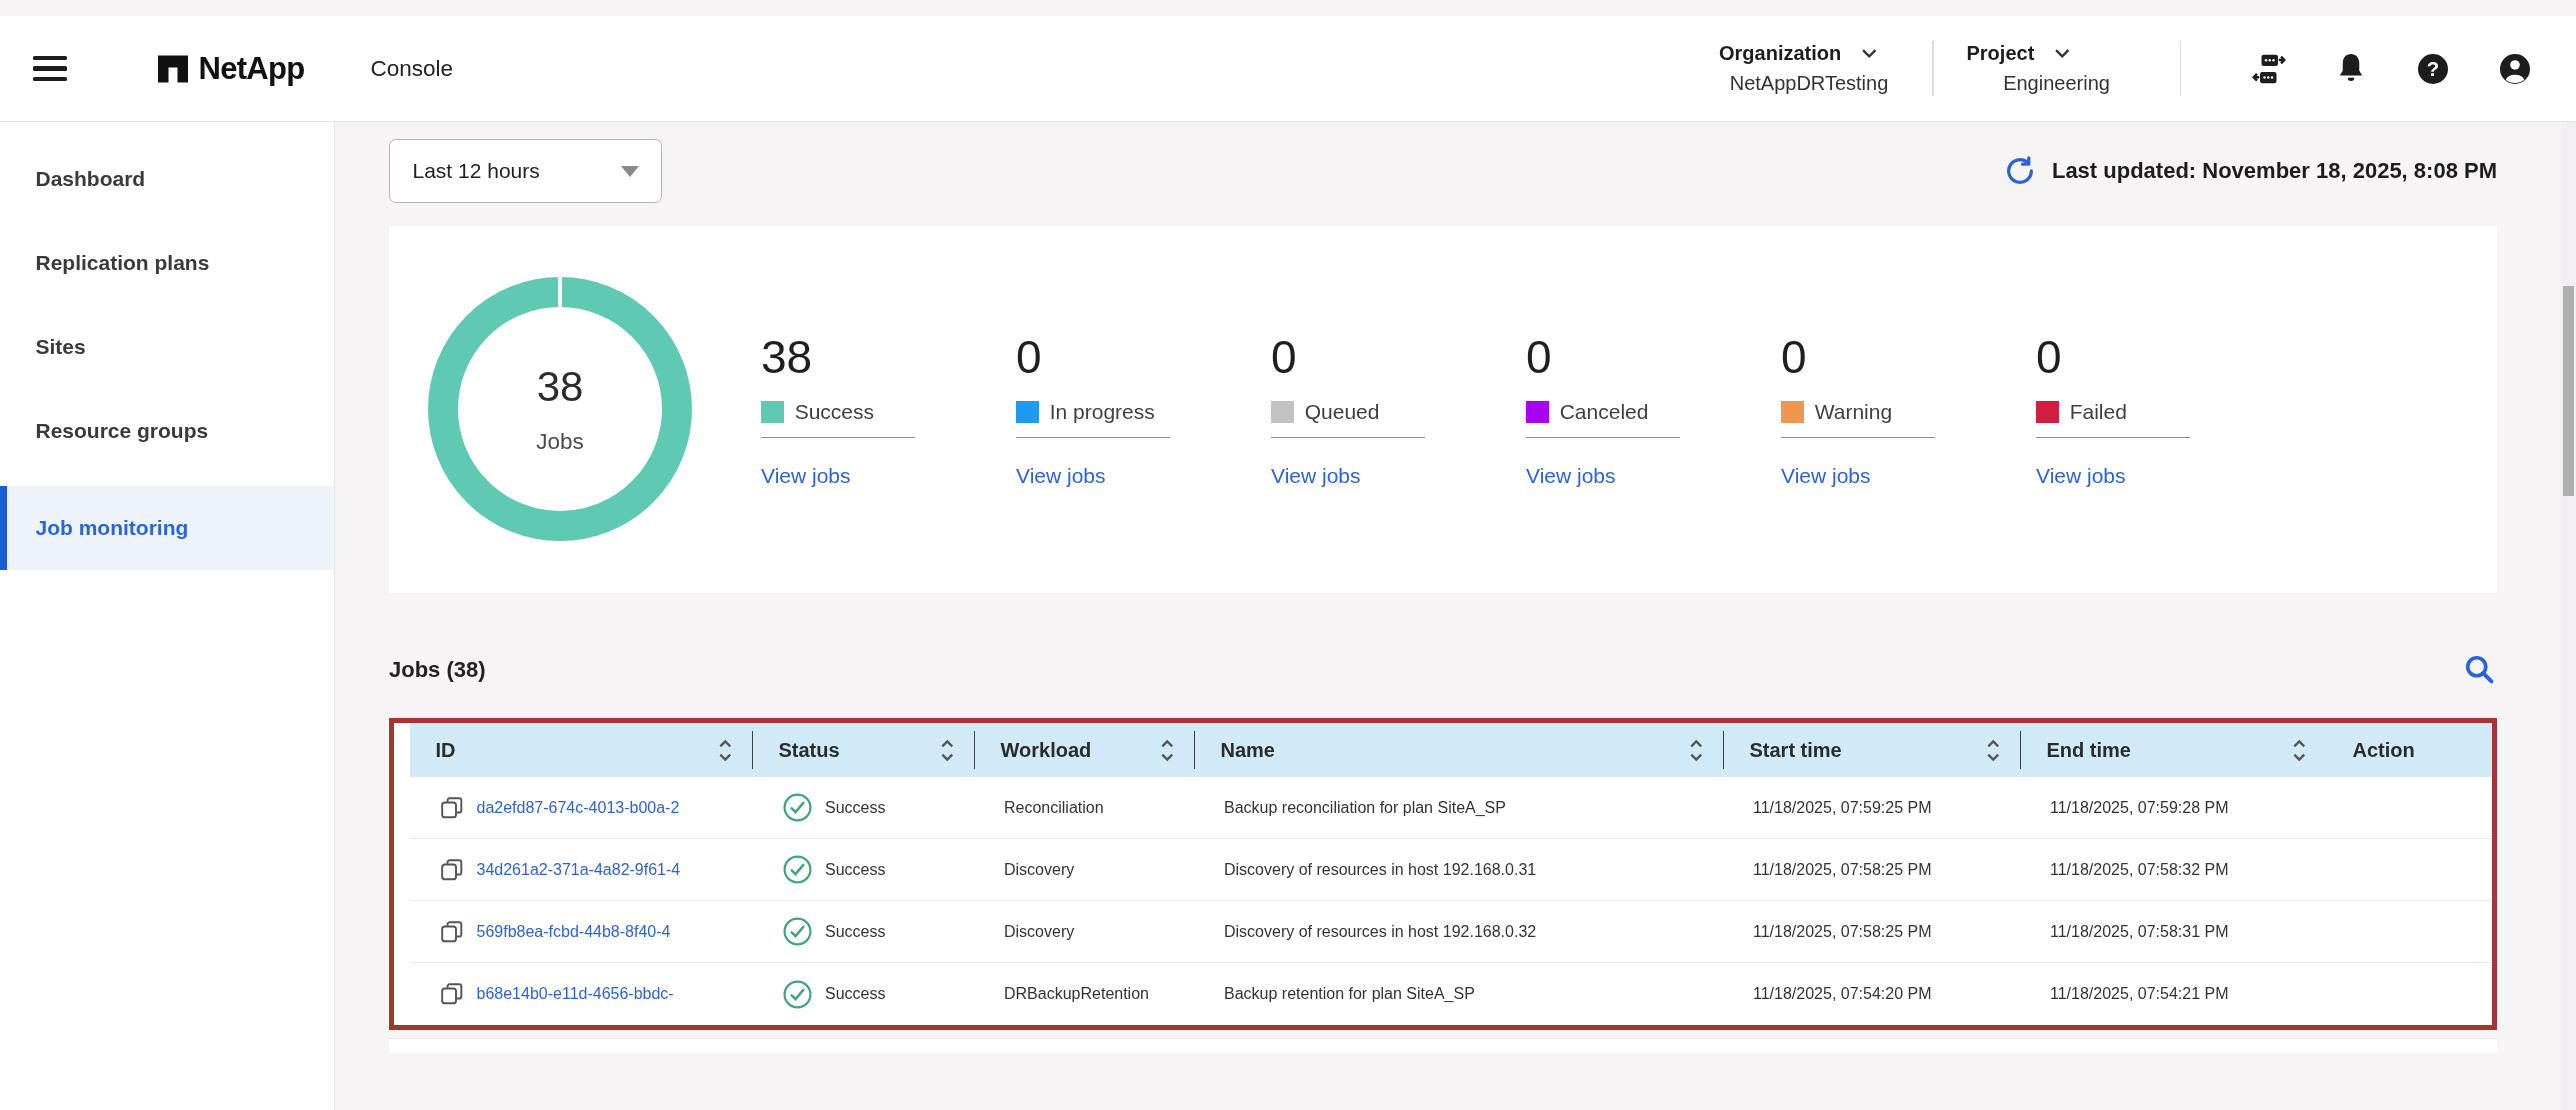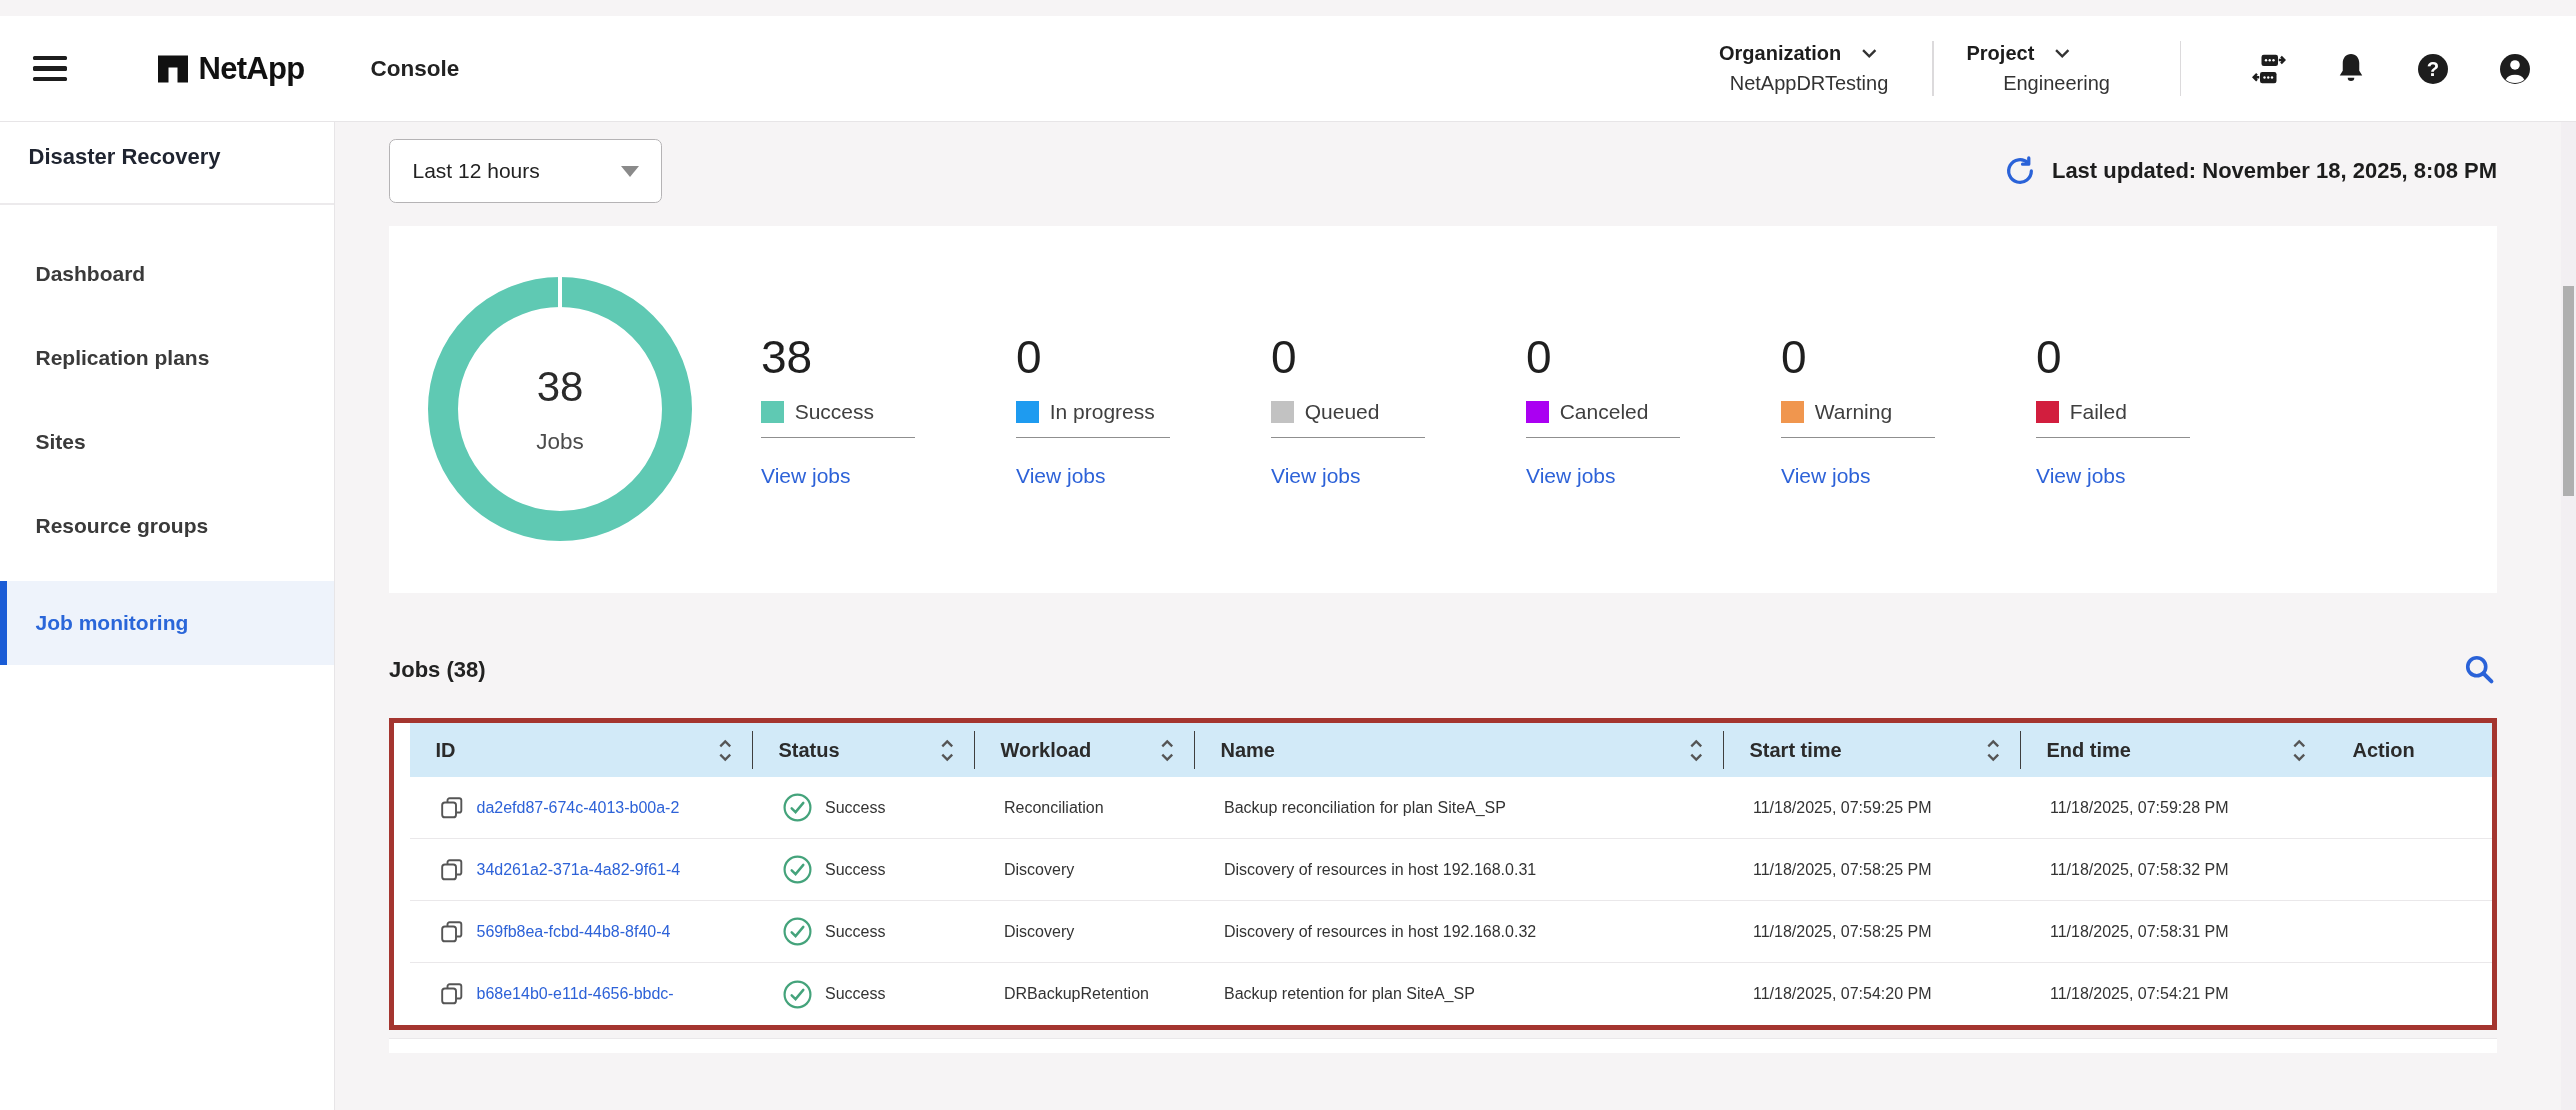--- a/index.html
+++ b/index.html
@@ -7,21 +7,21 @@
     font-family: "Liberation Sans", "DejaVu Sans", sans-serif; background: #F6F4F5; color:#333; }
 
   
   .header { position:absolute; top:16px; left:0; width:2576px; height:106px; background:#fff;
     border-bottom:1.5px solid #E7E5E7; display:flex; align-items:center; z-index:10; }
   .hamburger { margin-left:33px; width:34px; cursor:pointer; }
   .hamburger span { display:block; height:4.5px; background:#1d1d1d; border-radius:1.5px; margin:6px 0; }
   .brand { display:flex; align-items:center; margin-left:88px; }
   .brand svg { width:36px; height:36px; }
   .brand-text { font-size:31px; font-weight:800; color:#111; letter-spacing:-0.7px; margin-left:7.5px; }
-  .console-title { margin-left:66px; font-size:22.5px; font-weight:700; color:#222; }
+  .console-title { margin-left:66px; font-size:22.5px; font-weight:400; color:#222; }
   .header-right { margin-left:auto; display:flex; align-items:center; margin-right:43px;text-align:center; }
   .selector { display:flex; flex-direction:column; gap:7.5px; min-width:180px; cursor:pointer; }
   .selector .lbl-row { display:flex; align-items:center; gap:19.5px; font-size:20px; font-weight:700; color:#1d1d1d; }
   .selector .val { font-size:20px; color:#333; }
   .vdiv { width:1.5px; height:55px; background:#DCDADC; margin:0 33px; }
   .hicons { display:flex; align-items:center; gap:46px; margin-left:37px; }
   .hicons svg { width:36px; height:36px; cursor:pointer; }
 
   
   .sidebar { position:absolute; top:108px; left:0; width:335px; bottom:0; background:#fff;
@@ -149,21 +149,20 @@
       <svg viewBox="0 0 24 24">
         <circle cx="12" cy="12" r="10" fill="#1d1d1d"></circle>
         <circle cx="12" cy="9.3" r="3.2" fill="#fff"></circle>
         <path d="M5.8 19.2a6.6 5 0 0 1 12.4 0 10 10 0 0 1-12.4 0z" fill="#fff"></path>
       </svg>
     </div>
   </div>
 </div>
 
 <div class="sidebar">
-  <div class="side-title">Disaster Recovery</div>
   <div class="side-divider"></div>
   <div class="nav">
     <div class="nav-item">
       <span>Dashboard</span>
     </div>
     <div class="nav-item">
       <span>Replication plans</span>
     </div>
     <div class="nav-item">
       <span>Sites</span>

